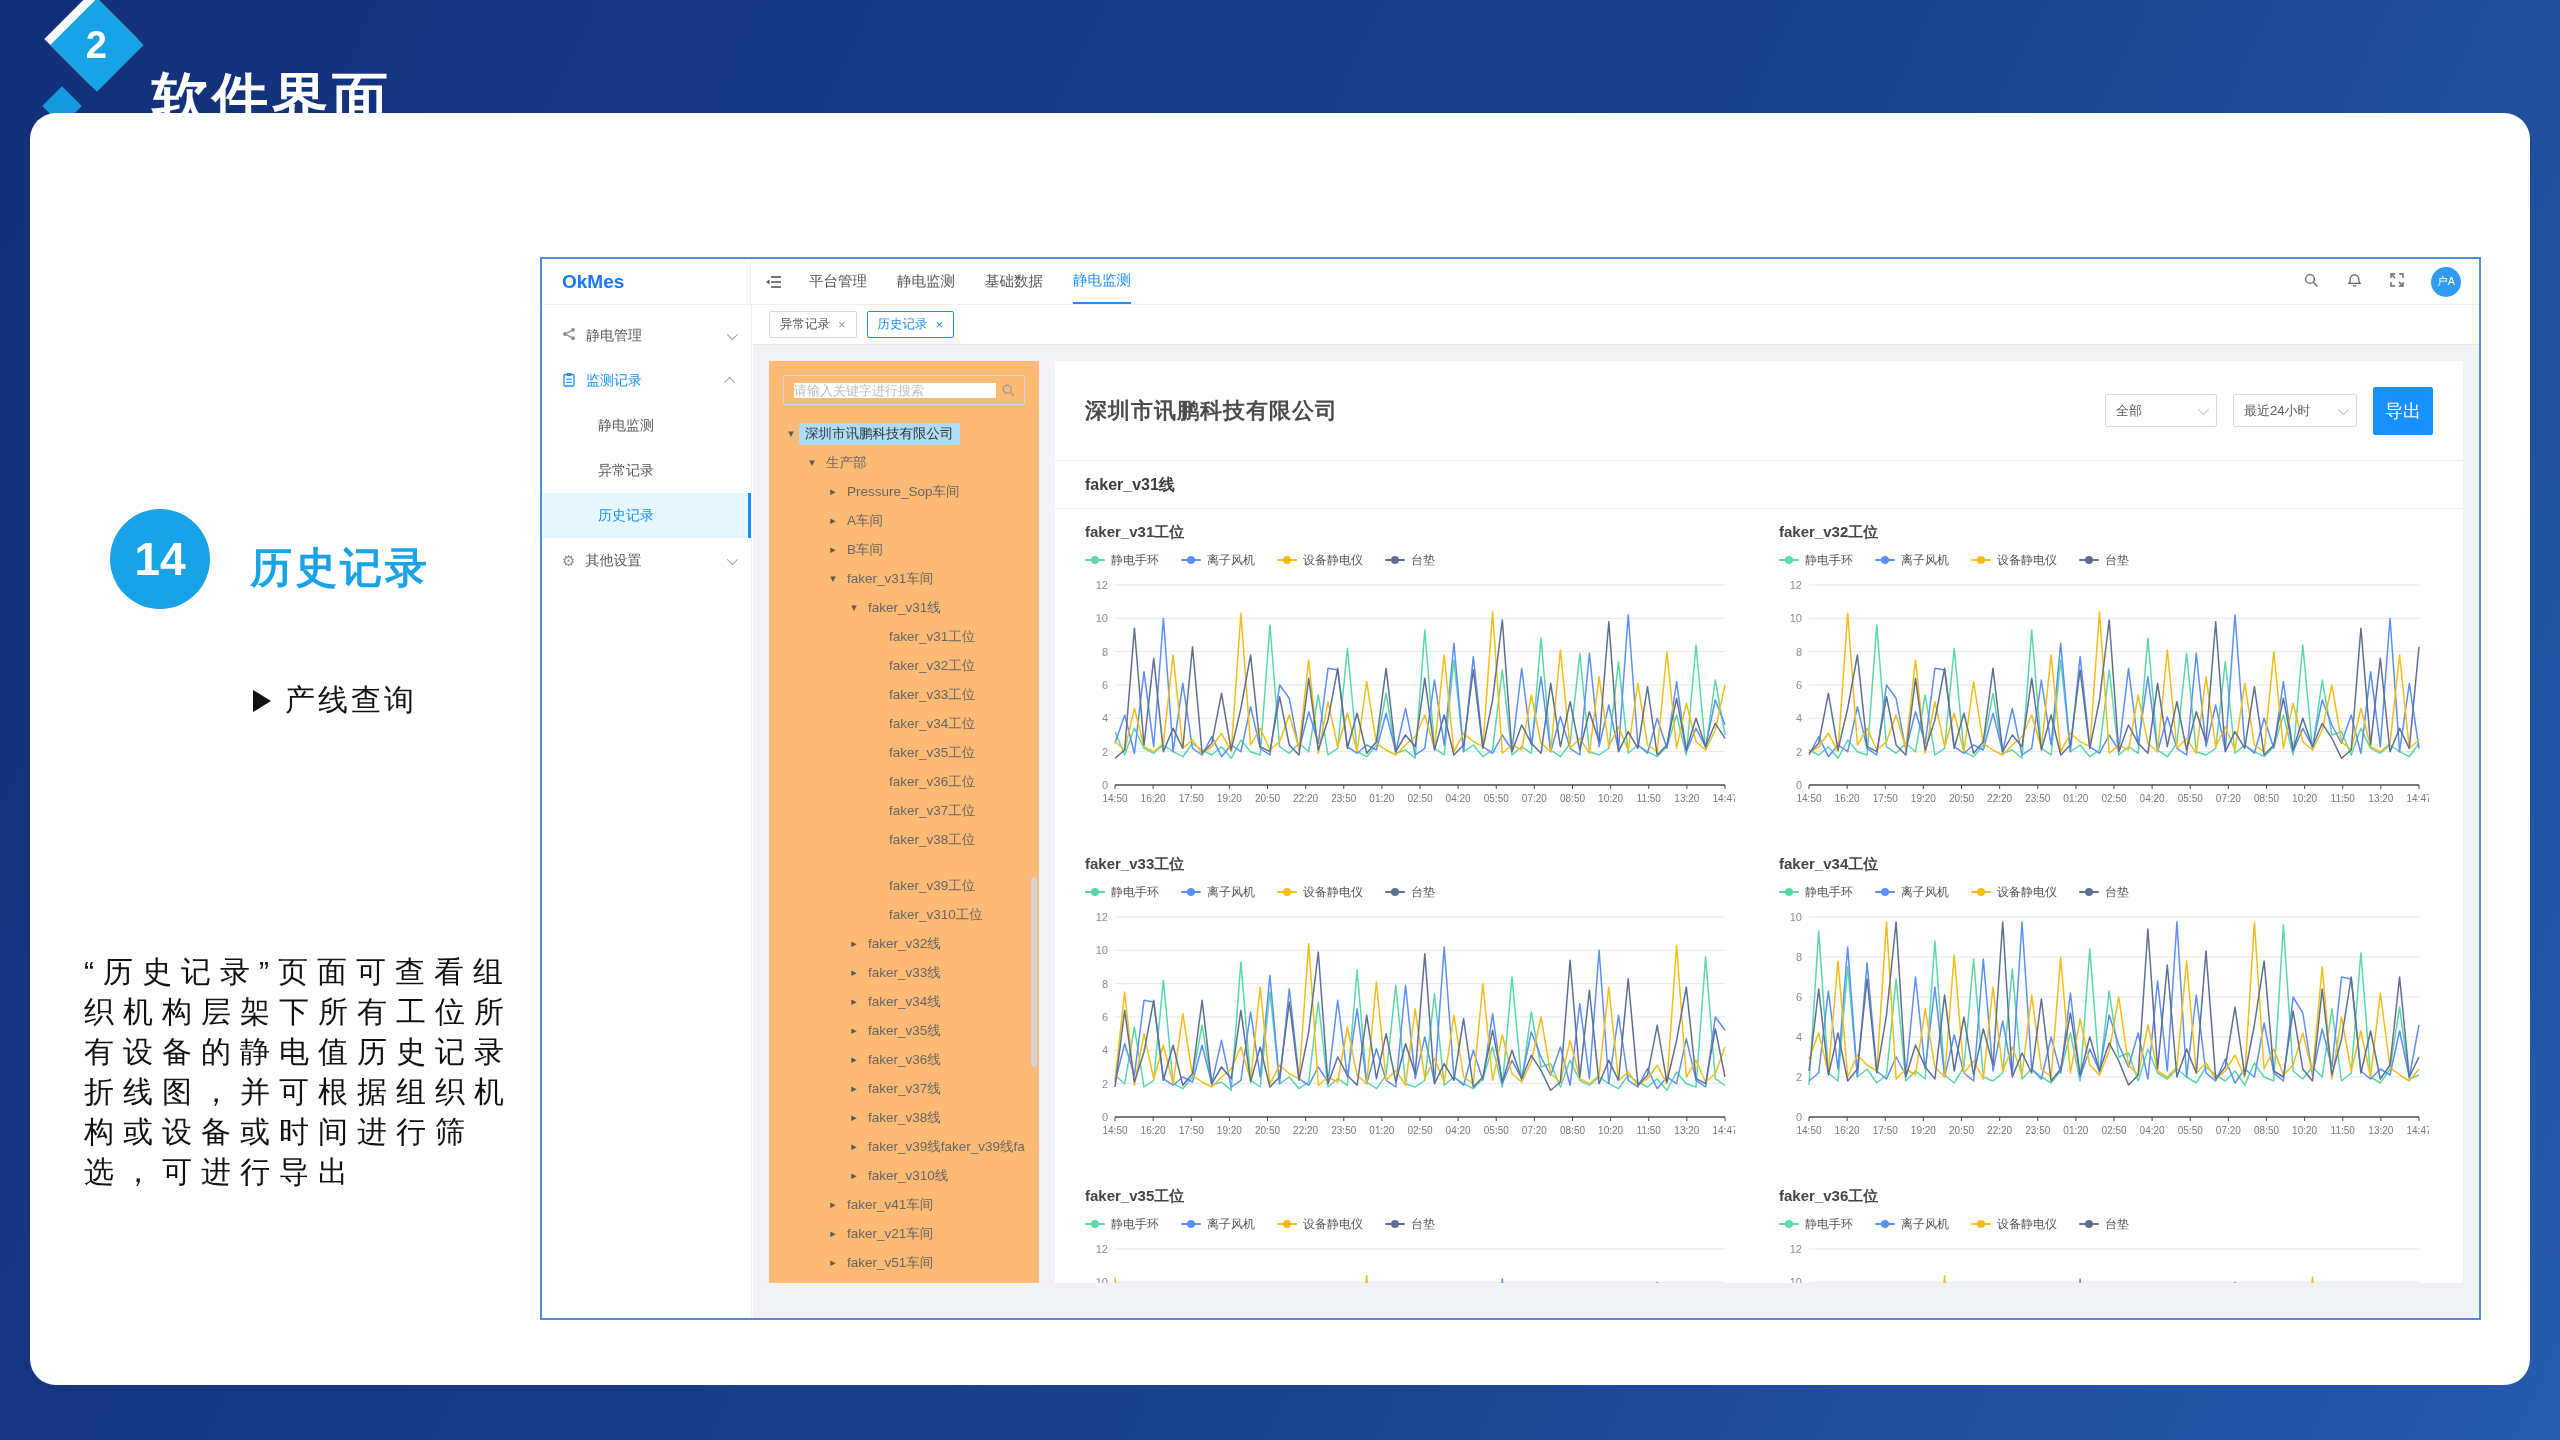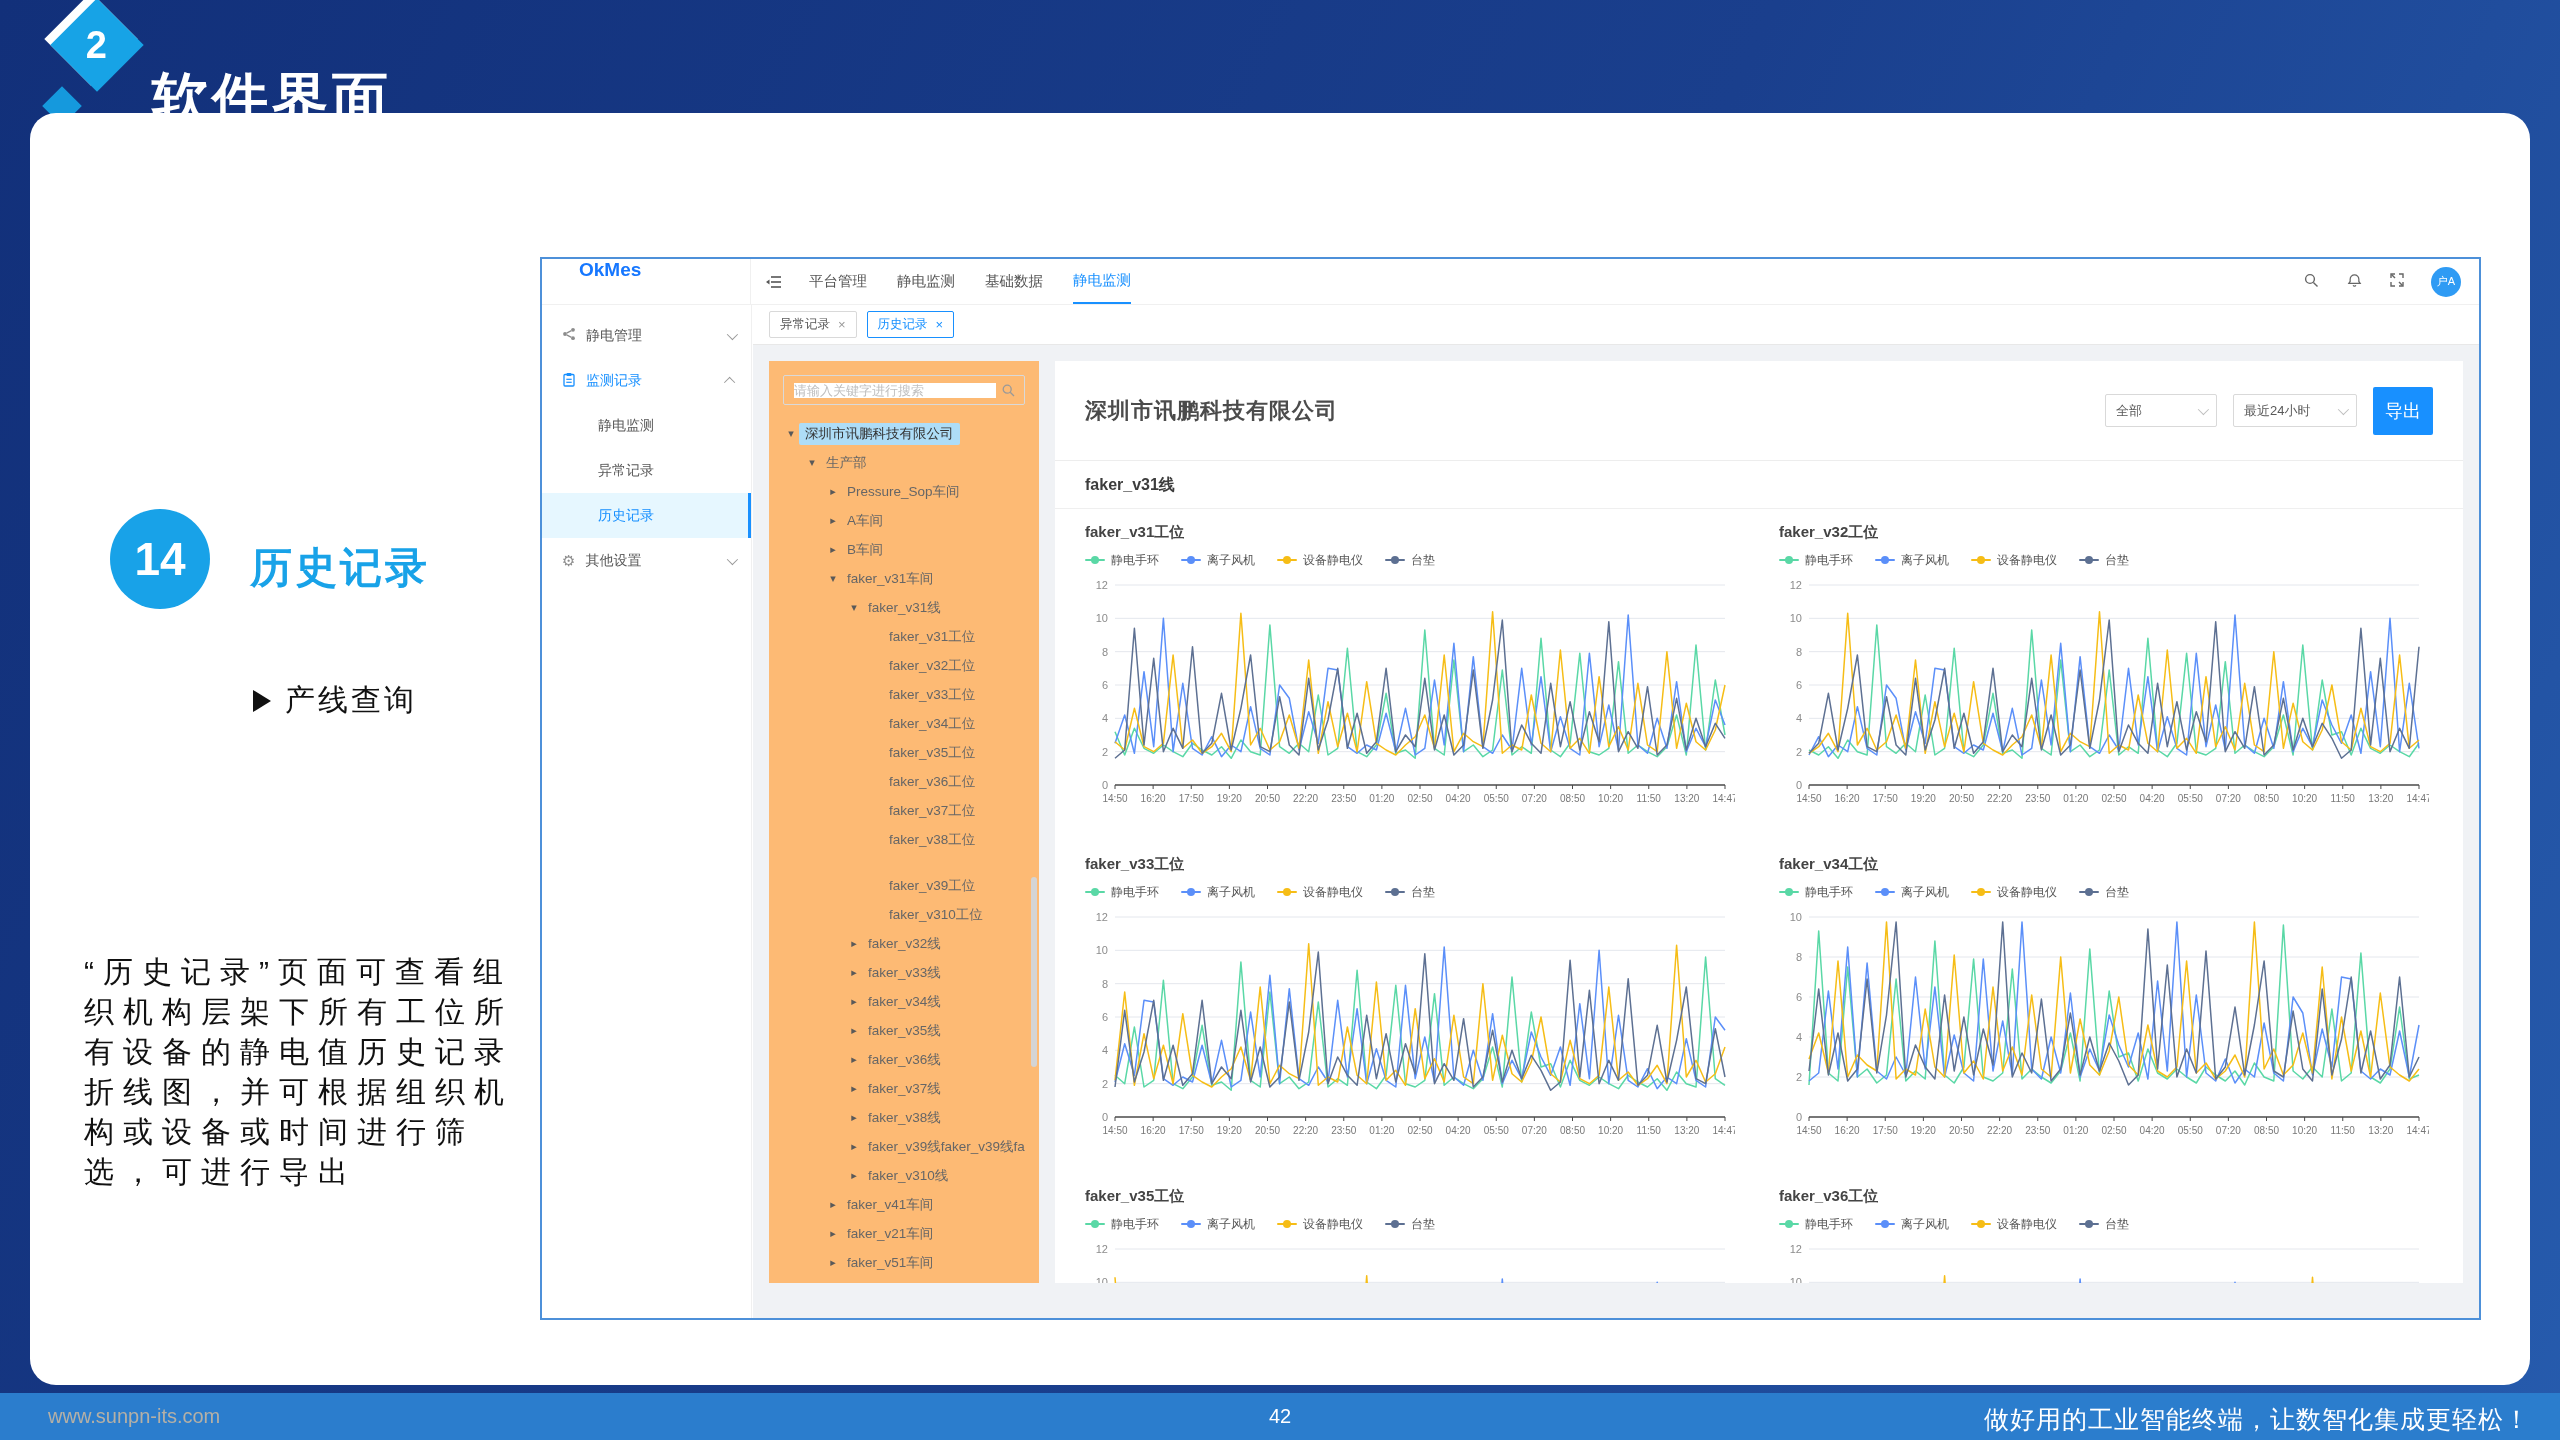--- a/index.html
+++ b/index.html
@@ -44,21 +44,21 @@
     background:#2b7dcd; color:#fff; }
   .footer-site { position:absolute; left:48px; top:12px; font-size:20px; color:#b5b0a6; }
   .footer-page { position:absolute; left:50%; transform:translateX(-50%); top:12px; font-size:20px; color:#fff; }
   .footer-slogan { position:absolute; right:30px; top:10px; font-size:25px; color:#fff; letter-spacing:1px; }
 
   
   .app { position:absolute; left:540px; top:257px; width:1941px; height:1063px;
     background:#fff; border:2px solid #4d90d9; font-size:14px; color:#595959; overflow:hidden; }
   .app-header { position:absolute; left:0; top:0; right:0; height:46px; background:#fff;
     border-bottom:1px solid #f0f0f0; display:flex; align-items:center; }
-  .logo-zone { width:209px; height:100%; display:flex; padding-left:37px;
+  .logo-zone { width:209px; height:100%; display:flex; align-items:center; padding-left:20px;
     border-right:1px solid #f0f0f0; }
   .app-logo { color:#1677ff; font-size:19px; font-weight:700; }
   .fold-icon { margin-left:14px; display:flex; align-items:center; cursor:pointer; }
   .top-nav { display:flex; align-items:center; height:100%; margin-left:26px; gap:30px; }
   .nav-item { height:100%; display:flex; align-items:center; font-size:14.5px; color:#555; cursor:pointer; }
   .nav-item.active { color:#1890ff; border-bottom:2px solid #1890ff; }
   .header-icons { margin-left:auto; display:flex; align-items:center; gap:26px; padding-right:18px;text-align:right; }
   .avatar { width:30px; height:30px; border-radius:50%; background:#2f9bf4; color:#fff;
     font-size:11px; display:flex; align-items:center; justify-content:center; }
 
@@ -922,18 +922,13 @@
                   <polyline points="30.0,140.3 39.7,180.3 49.4,168.7 59.0,95.3 68.7,178.7 78.4,162.0 88.1,173.7 97.8,105.3 107.5,177.0 117.1,142.0 126.8,182.0 136.5,172.0 146.2,97.0 155.9,175.3 165.6,127.0 175.2,47.0 184.9,178.7 194.6,152.0 204.3,170.3 214.0,180.3 223.7,110.3 233.3,173.7 243.0,128.7 252.7,177.0 262.4,138.7 272.1,168.7 281.7,48.7 291.4,178.7 301.1,158.7 310.8,175.3 320.5,113.7 330.2,182.0 339.8,172.0 349.5,125.3 359.2,177.0 368.9,145.3 378.6,173.7 388.3,150.3 397.9,165.3 407.6,185.3 417.3,177.0 427.0,55.3 436.7,172.0 446.3,85.3 456.0,178.7 465.7,155.3 475.4,175.3 485.1,73.7 494.8,180.3 504.4,170.3 514.1,120.3 523.8,177.0 533.5,135.3 543.2,82.0 552.9,173.7 562.5,178.7 572.2,123.7 581.9,172.0 591.6,182.0 601.3,105.3 611.0,177.0 620.6,147.0 630.3,95.3 640.0,175.3" fill="none" stroke="#5D7092" stroke-width="1.5" stroke-linejoin="round"></polyline>
                 </svg>
               </div>
             </div>
         </div>
 
       </div>
     </div>
   </div>
 
-  <div class="footer-bar">
-    <span class="footer-site">www.sunpn-its.com</span>
-    <span class="footer-page">42</span>
-    <span class="footer-slogan">做好用的工业智能终端，让数智化集成更轻松！</span>
-  </div>
 </div>
 
 </body></html>

